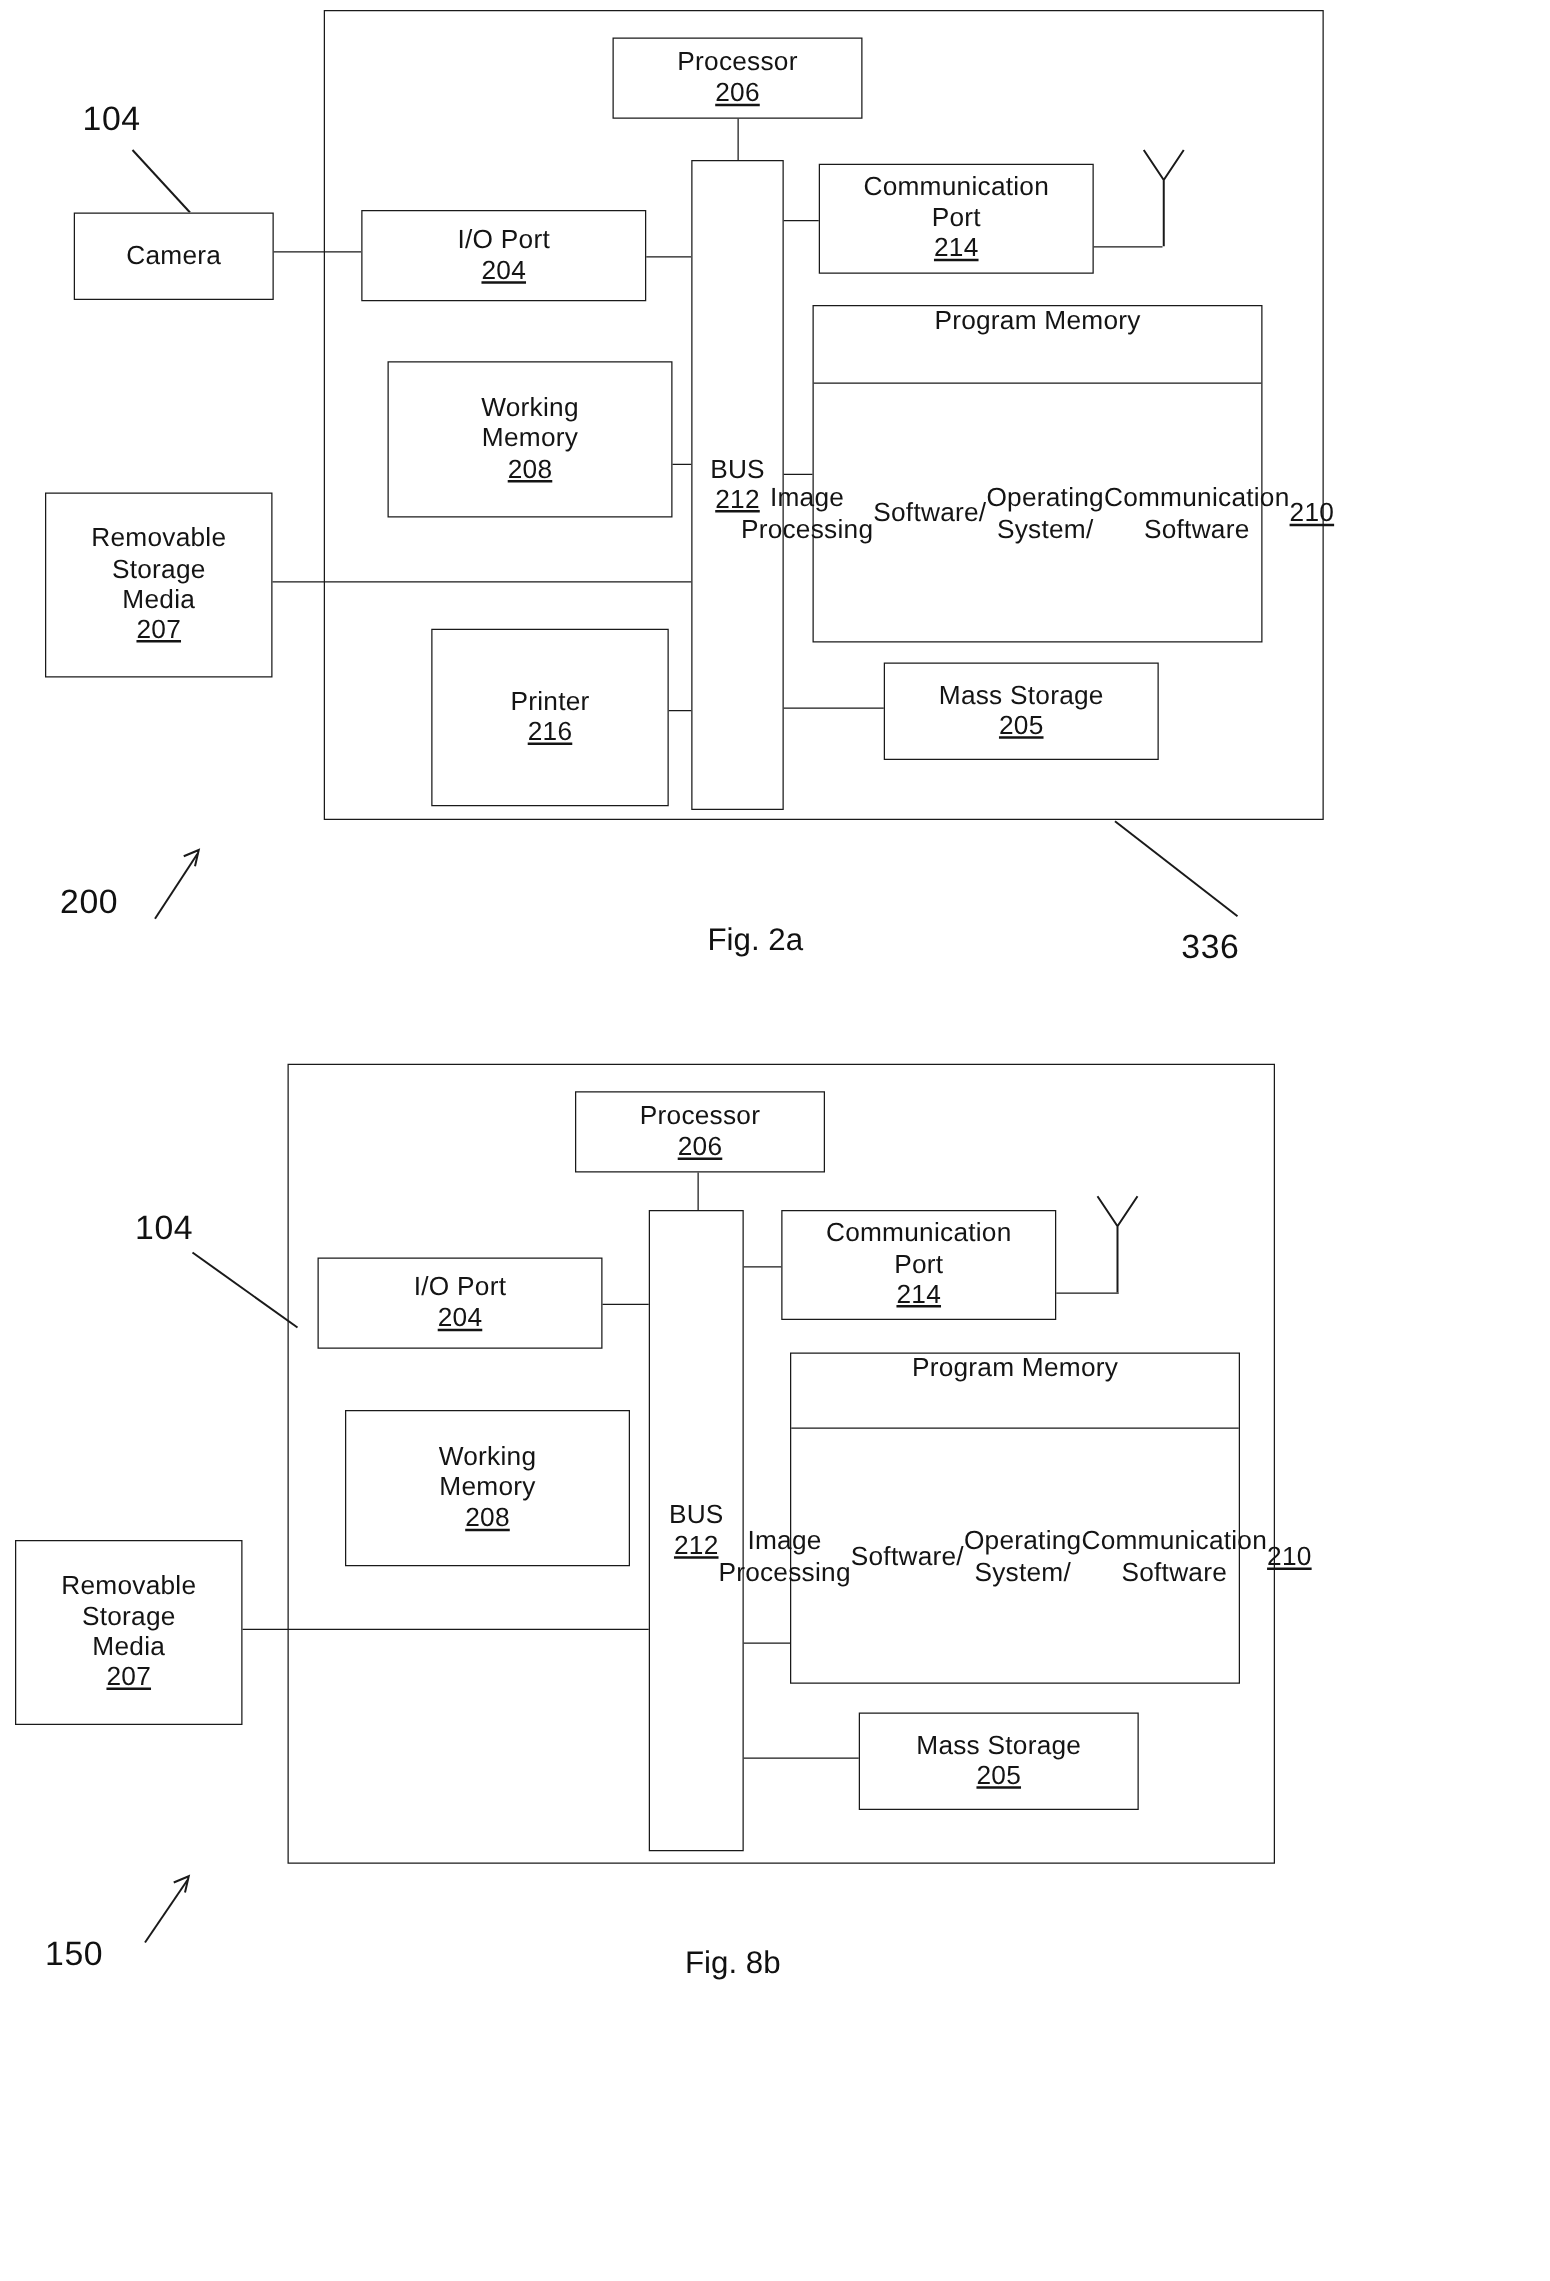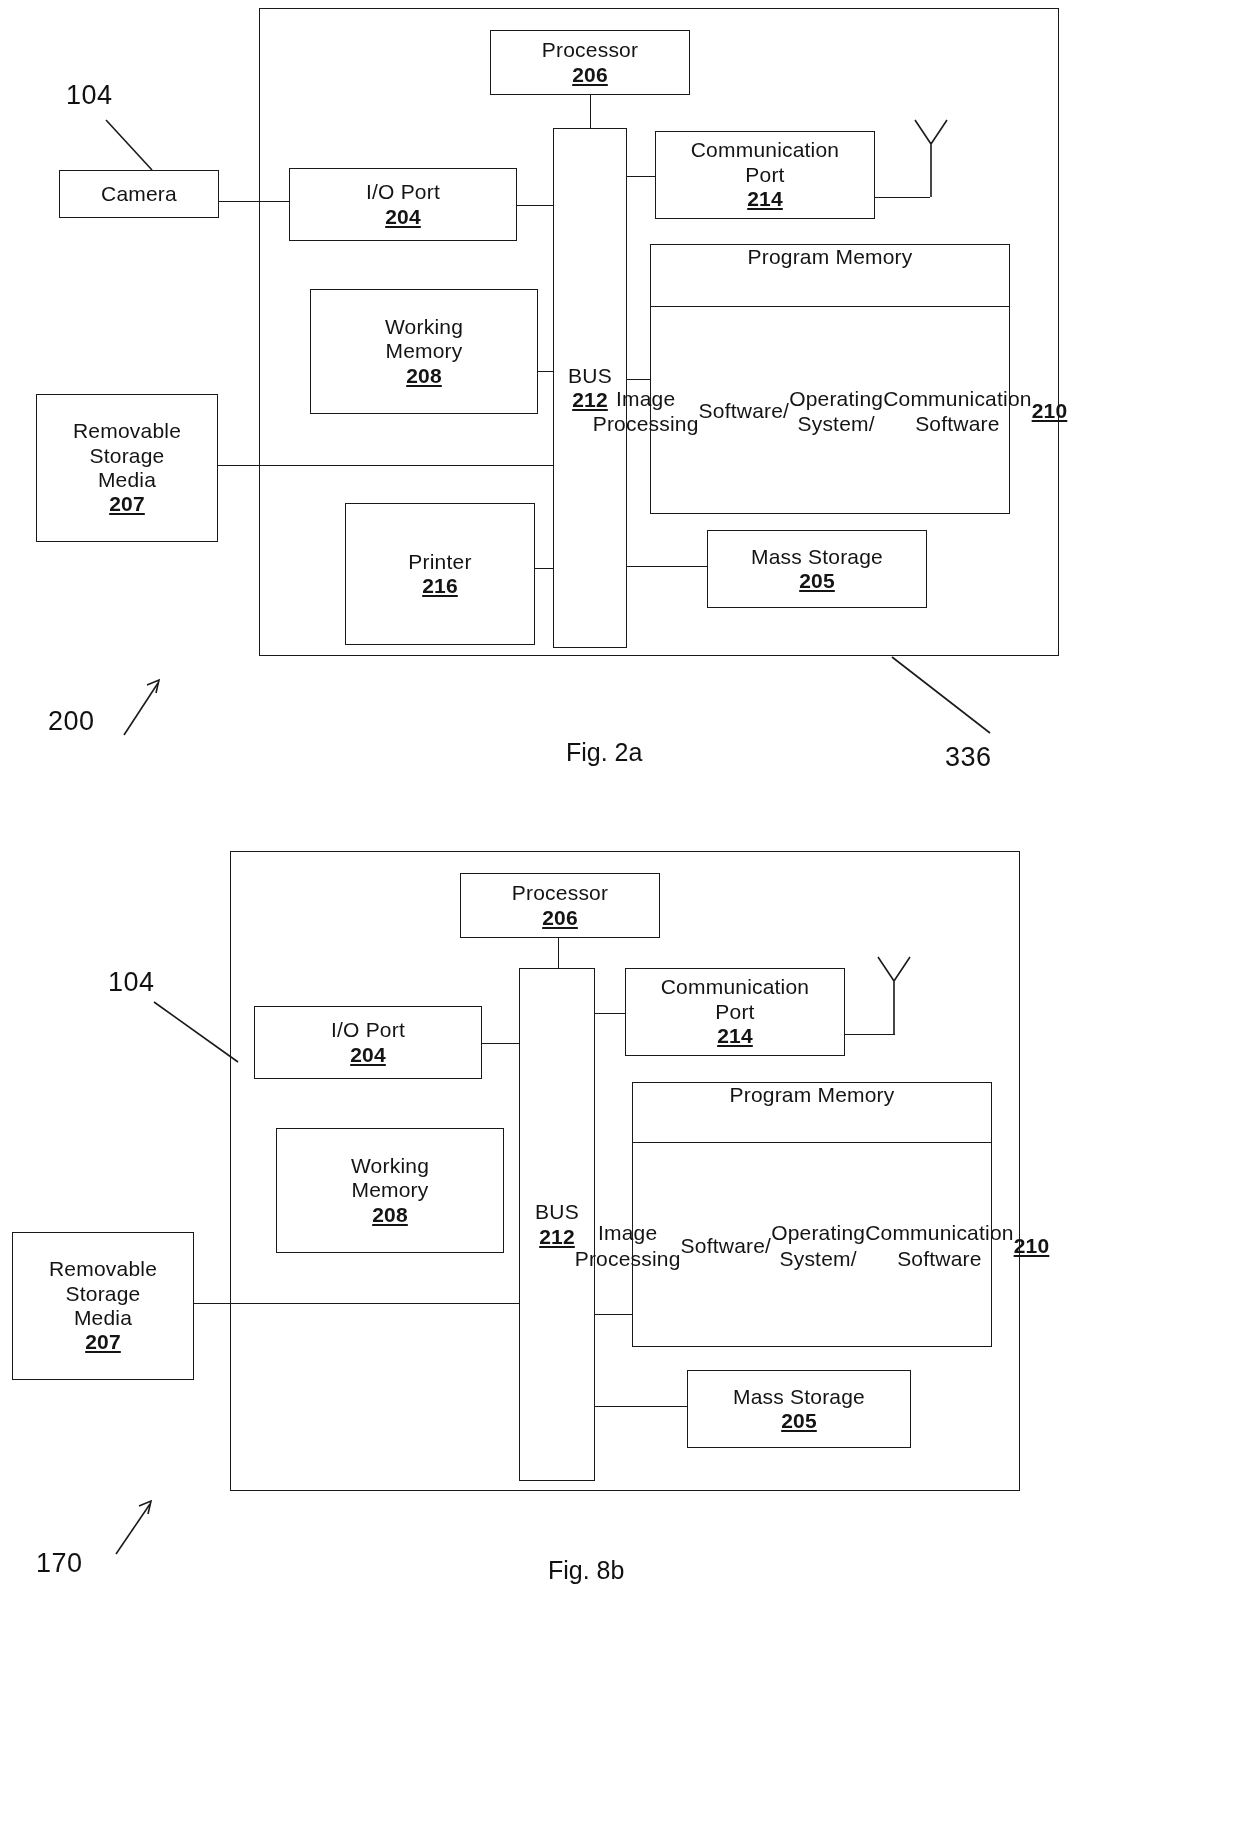--- a/index.html
+++ b/index.html
@@ -33,21 +33,20 @@
     justify-content: center;
     text-align: center;
     line-height: 1.16;
     font-size: 21px;
     color: #141414;
     letter-spacing: 0.2px;
   }
   .box .num {
     text-decoration: underline;
     text-underline-offset: 2px;
-    font-weight: bold;
   }
   .box .ln { display: block; }
   
   .chassis {
     position: absolute;
     border: 1px solid #1a1a1a;
     background: transparent;
     box-sizing: border-box;
   }
   
@@ -121,21 +120,21 @@
 
 <div class="figure">
 
   <div class="chassis" style="left:259px; top:8px; width:800px; height:648px;"></div>
 
   <div class="ref" style="left:66px; top:80px;">104</div>
   <svg class="leader" style="left:100px; top:118px; width:70px; height:60px;" viewBox="0 0 70 60">
     <line x1="6" y1="2" x2="52" y2="52"></line>
   </svg>
 
-  <div class="box" style="left:59px; top:170px; width:160px; height:48px;">
+  <div class="box" style="left:59px; top:170px; width:160px; height:70px;">
     <span class="ln">Camera</span>
   </div>
 
   <div class="hline" style="left:219px; top:201px; width:70px;"></div>
 
   <div class="box" style="left:289px; top:168px; width:228px; height:73px;">
     <span class="ln">I/O Port</span>
     <span class="ln num">204</span>
   </div>
 
@@ -289,16 +288,16 @@
   <div class="box" style="left:687px; top:1370px; width:224px; height:78px;">
     <span class="ln">Mass Storage</span>
     <span class="ln num">205</span>
   </div>
   <div class="hline" style="left:595px; top:1406px; width:92px;"></div>
 
   <svg class="leader" style="left:112px; top:1498px; width:60px; height:62px;" viewBox="0 0 60 62">
     <line x1="4" y1="56" x2="38" y2="6"></line>
     <polyline points="27,8 39,3 36,16"></polyline>
   </svg>
-  <div class="ref" style="left:36px; top:1548px;">170</div>
+  <div class="ref" style="left:36px; top:1548px;">150</div>
 
   <div class="caption" style="left:548px; top:1556px;">Fig. 8b</div>
 </div>
 
 </body></html>

